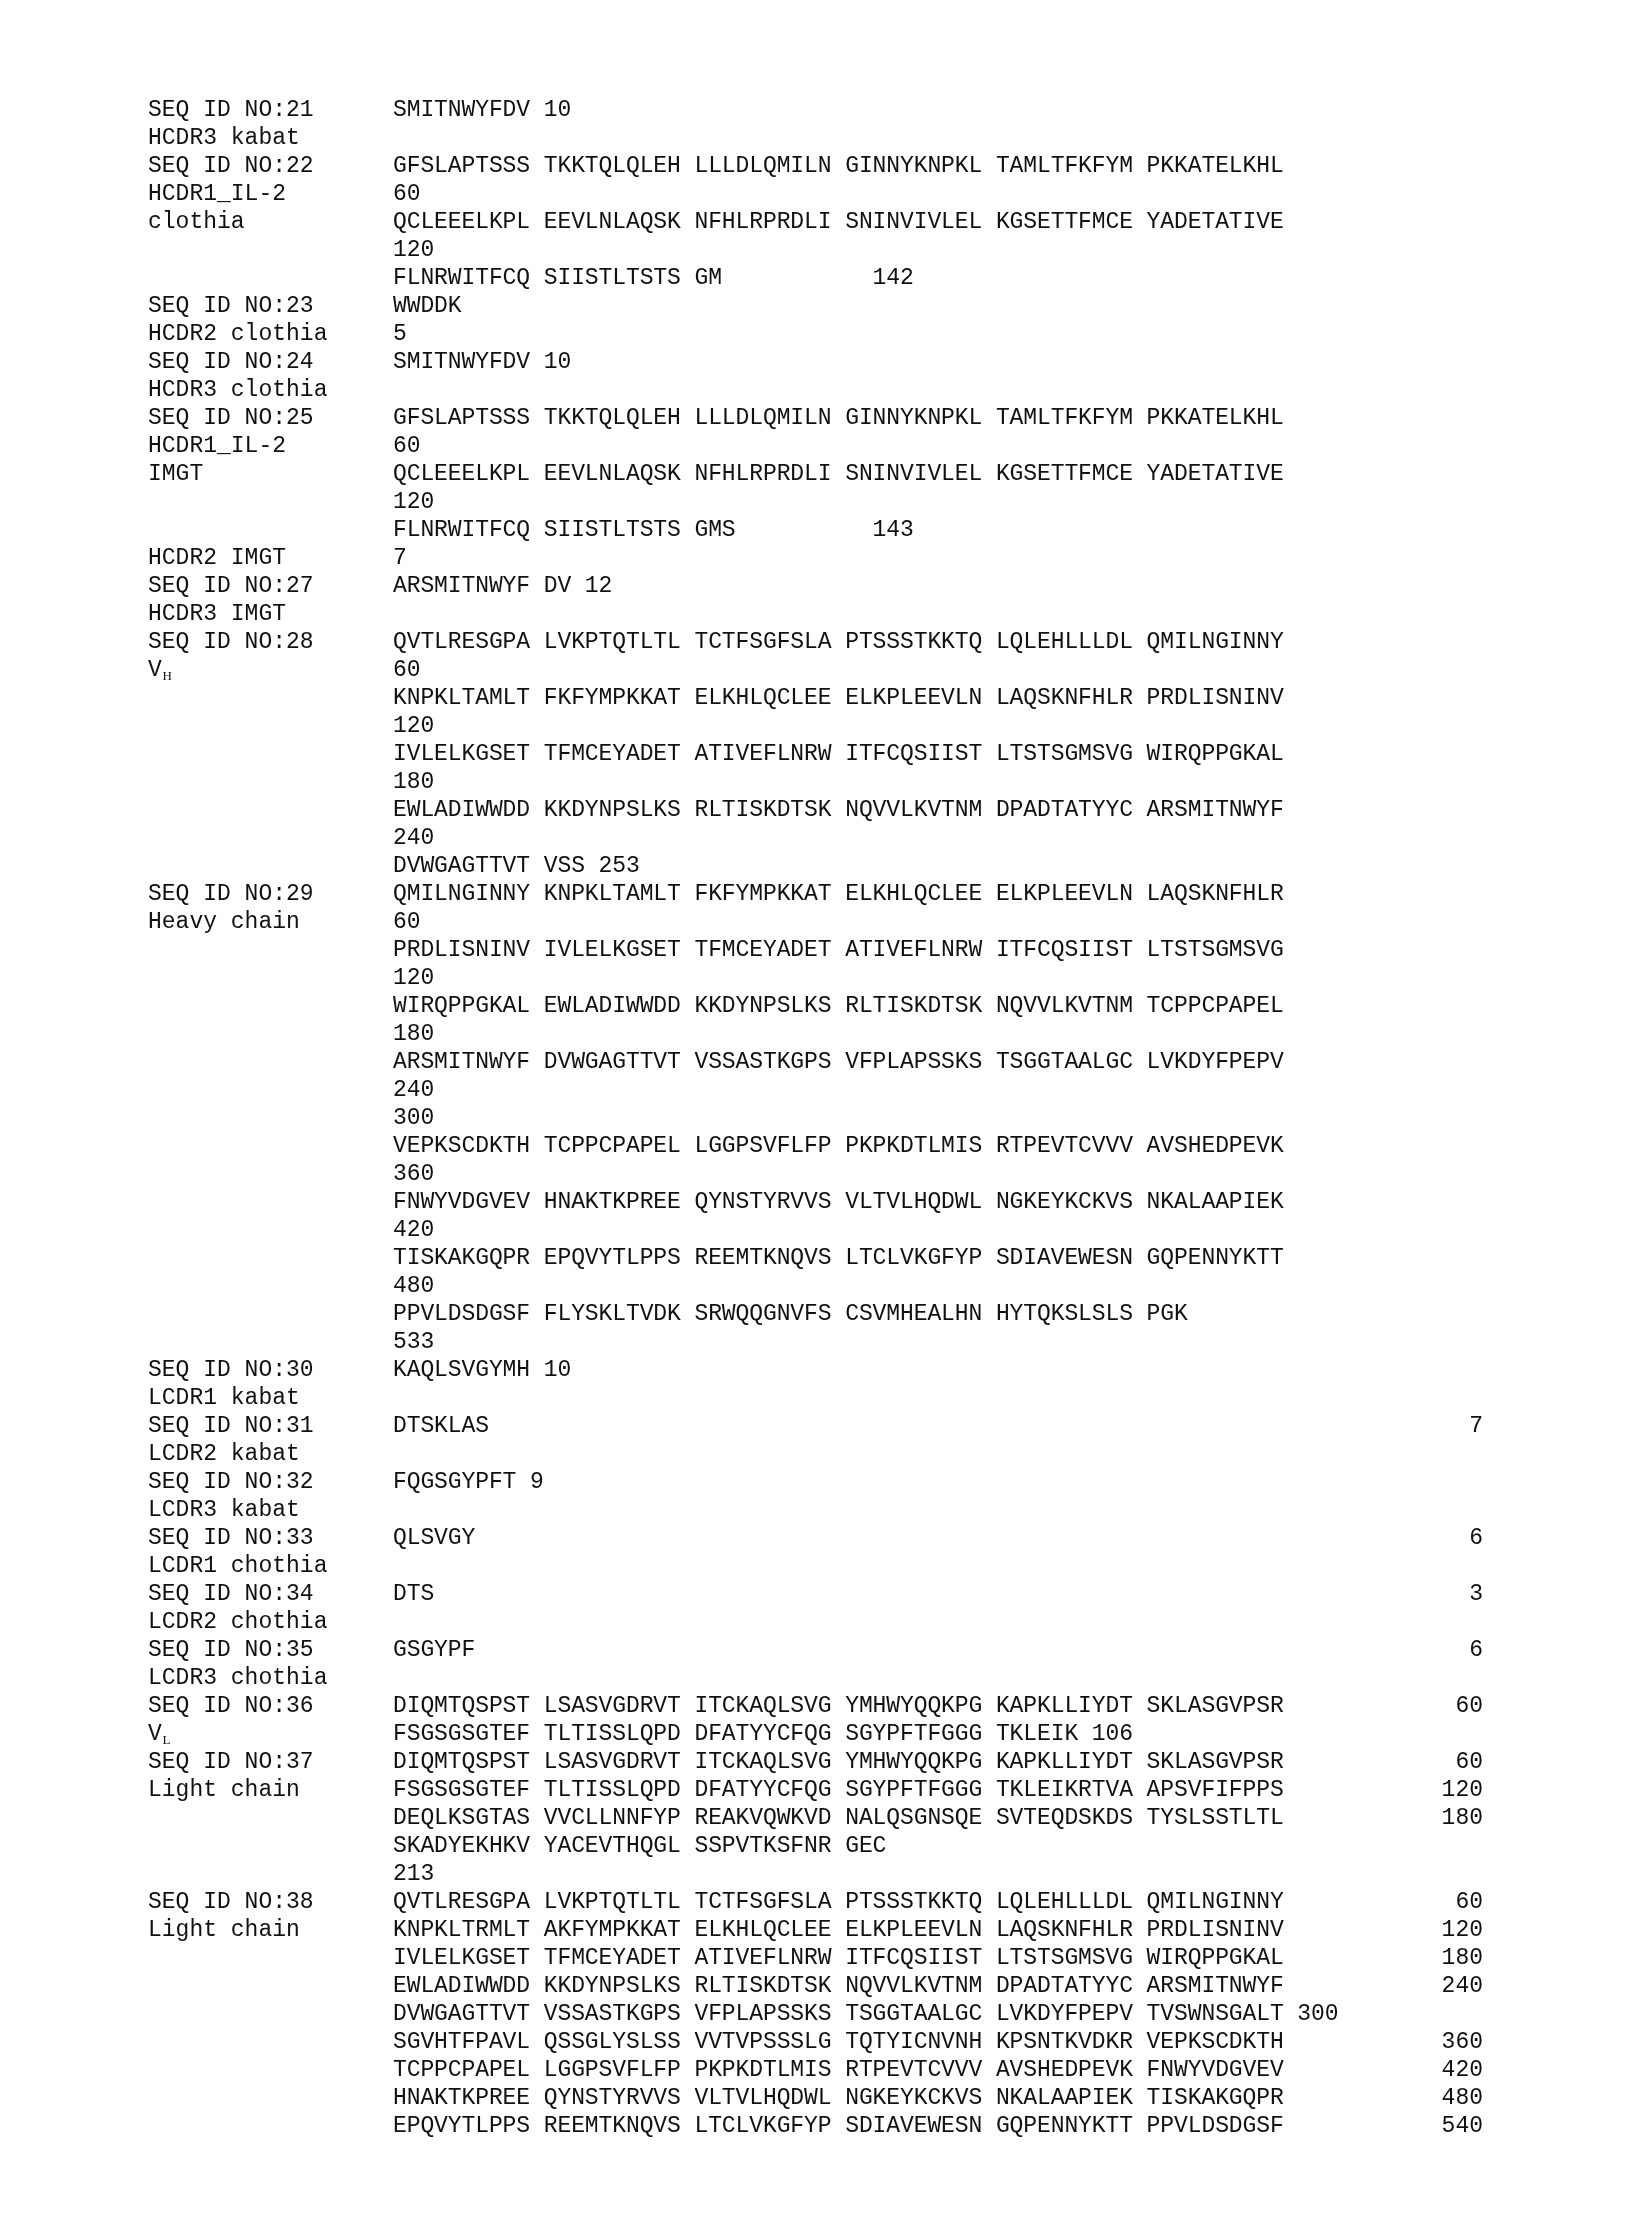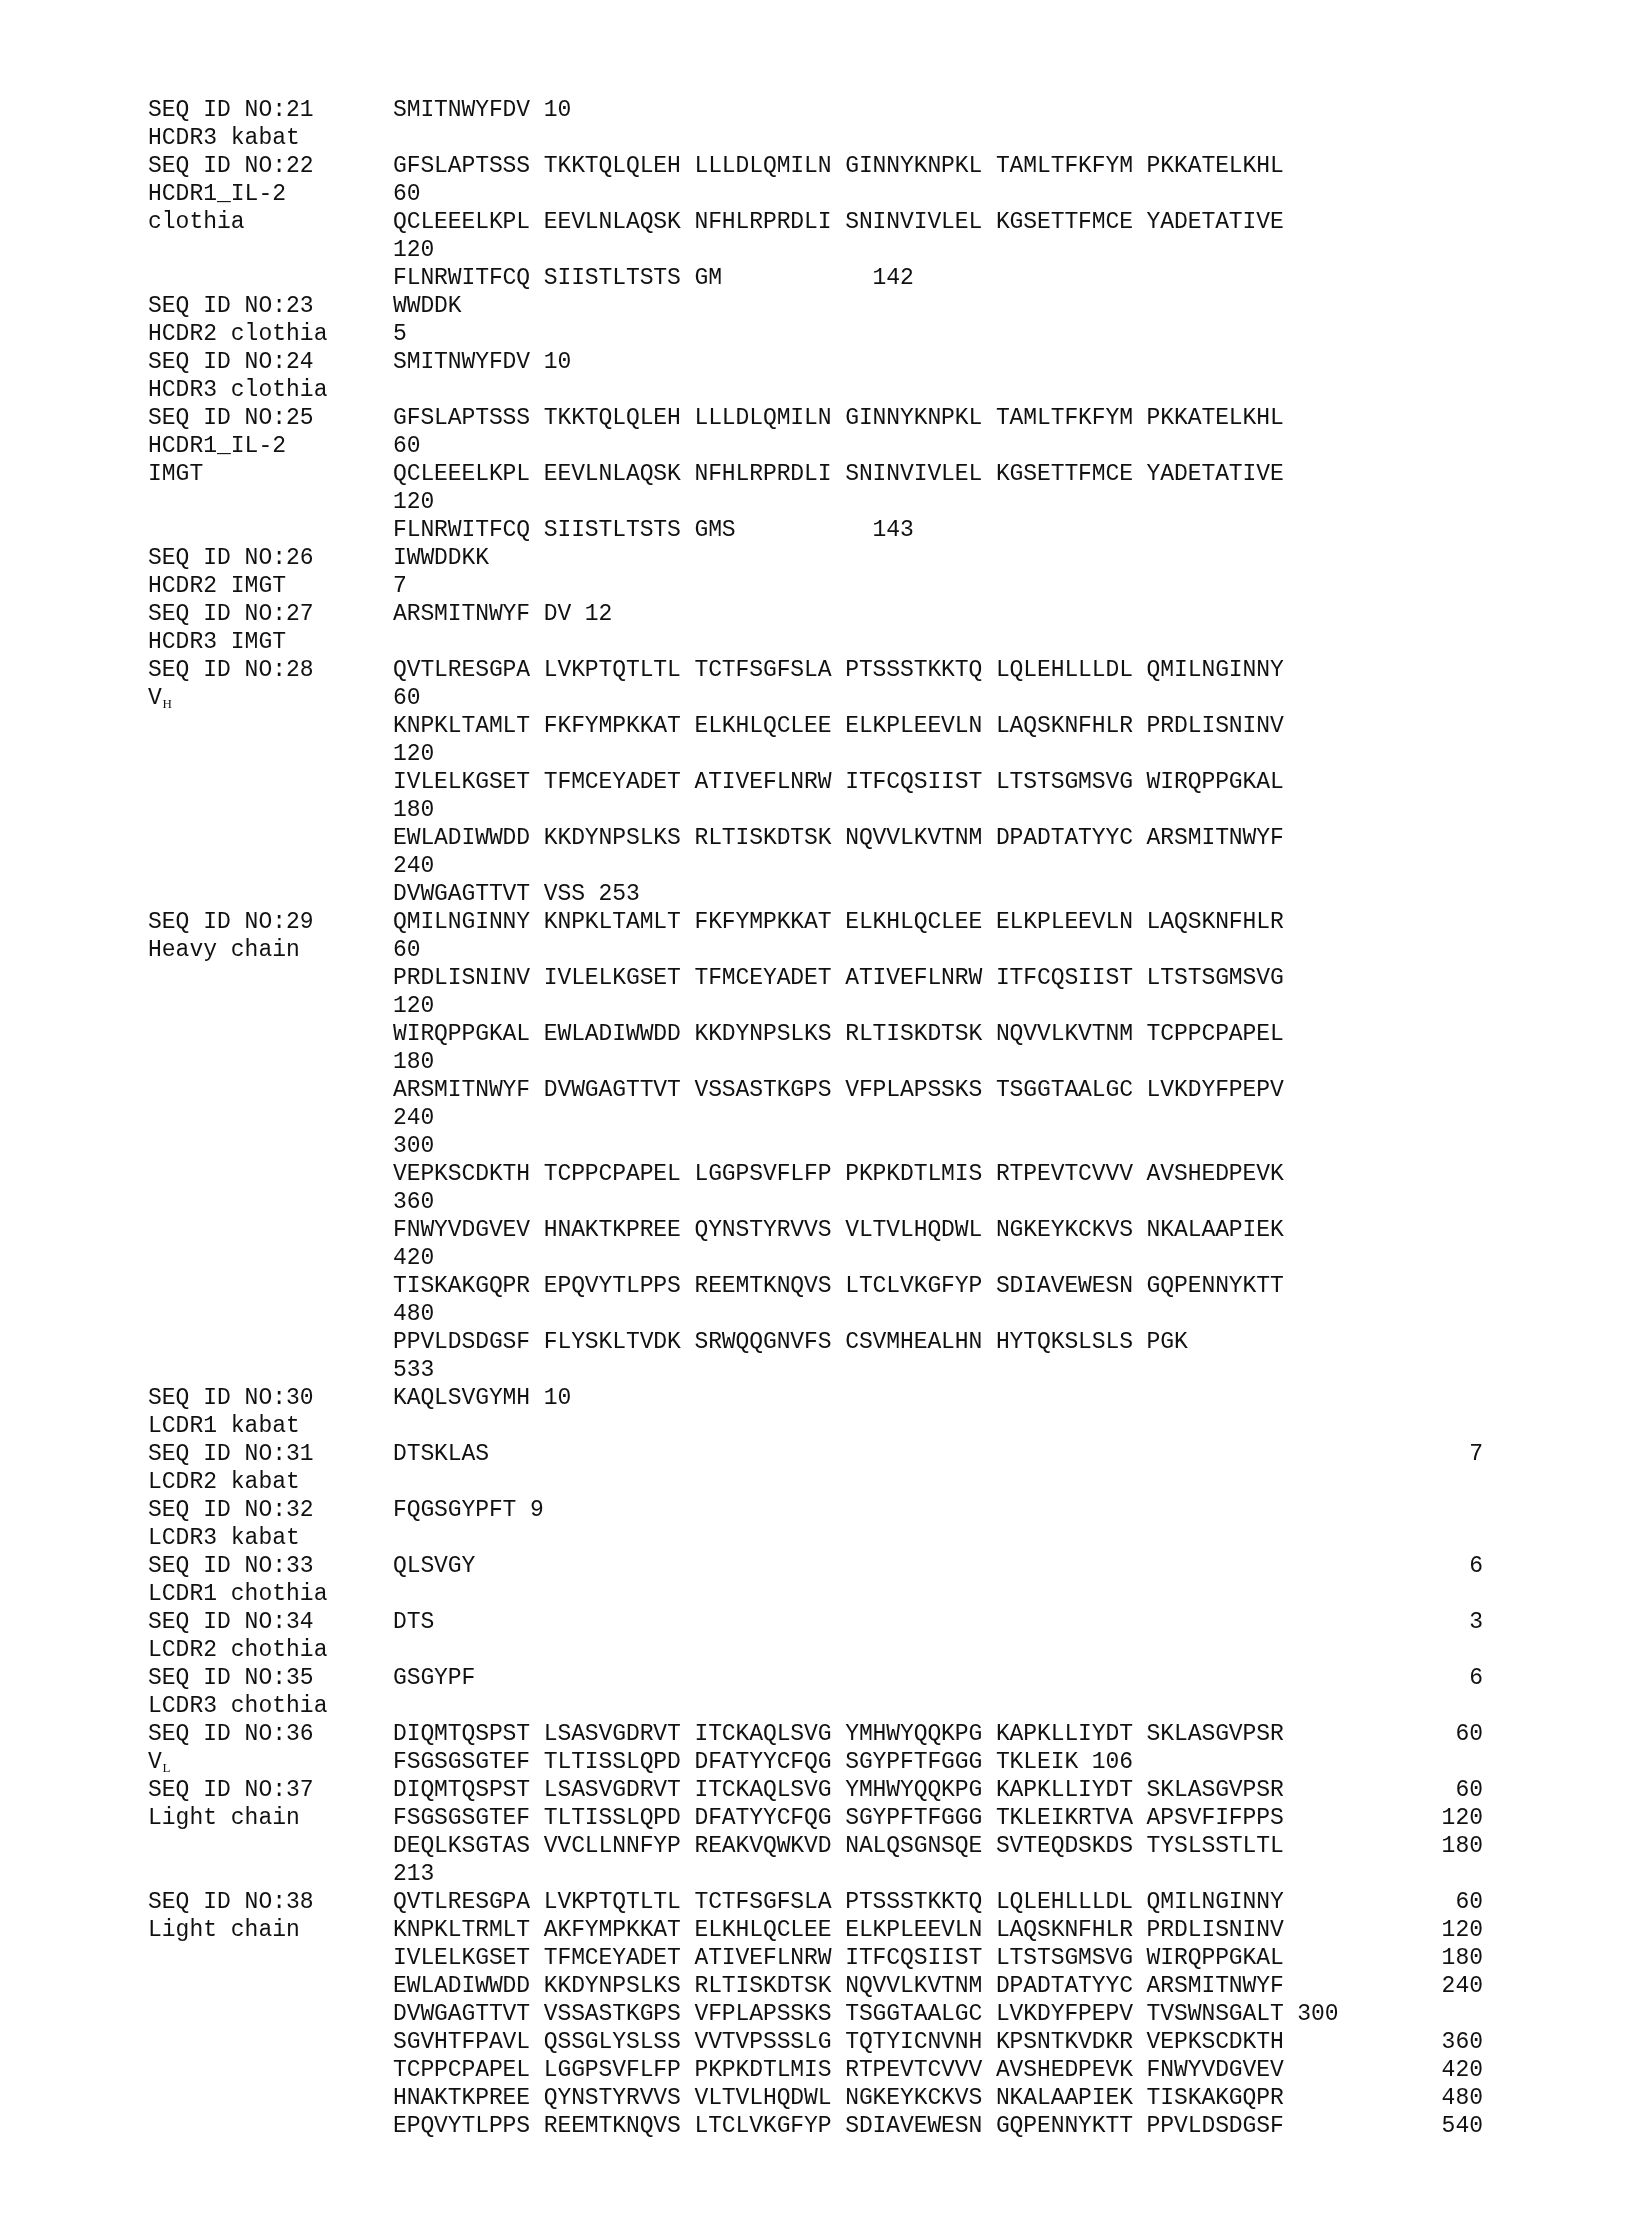--- a/index.html
+++ b/index.html
@@ -79,21 +79,20 @@
       <div class="line"><span class="label">HCDR3 clothia</span><span class="seq"></span><span class="num"></span></div>
     </div>
     <div>
       <div class="line"><span class="label">SEQ ID NO:25</span><span class="seq">GFSLAPTSSS TKKTQLQLEH LLLDLQMILN GINNYKNPKL TAMLTFKFYM PKKATELKHL</span><span class="num"></span></div>
       <div class="line"><span class="label">HCDR1_IL-2</span><span class="seq">60</span><span class="num"></span></div>
       <div class="line"><span class="label">IMGT</span><span class="seq">QCLEEELKPL EEVLNLAQSK NFHLRPRDLI SNINVIVLEL KGSETTFMCE YADETATIVE</span><span class="num"></span></div>
       <div class="line"><span class="seq">120</span><span class="num"></span></div>
       <div class="line"><span class="seq">FLNRWITFCQ SIISTLTSTS GMS          143</span><span class="num"></span></div>
     </div>
     <div>
-      <div class="line"><span class="label">SEQ ID NO:26</span><span class="seq">IWWDDKK</span><span class="num"></span></div>
       <div class="line"><span class="label">HCDR2 IMGT</span><span class="seq">7</span><span class="num"></span></div>
     </div>
     <div>
       <div class="line"><span class="label">SEQ ID NO:27</span><span class="seq">ARSMITNWYF DV 12</span><span class="num"></span></div>
       <div class="line"><span class="label">HCDR3 IMGT</span><span class="seq"></span><span class="num"></span></div>
     </div>
     <div>
       <div class="line"><span class="label">SEQ ID NO:28</span><span class="seq">QVTLRESGPA LVKPTQTLTL TCTFSGFSLA PTSSSTKKTQ LQLEHLLLDL QMILNGINNY</span><span class="num"></span></div>
       <div class="line"><span class="label"><span>V</span><span class="sub">H</span></span><span class="seq">60</span><span class="num"></span></div>
       <div class="line"><span class="seq">KNPKLTAMLT FKFYMPKKAT ELKHLQCLEE ELKPLEEVLN LAQSKNFHLR PRDLISNINV</span><span class="num"></span></div>
@@ -148,20 +147,21 @@
       <div class="line"><span class="label">LCDR3 chothia</span><span class="seq"></span><span class="num"></span></div>
     </div>
     <div>
       <div class="line"><span class="label">SEQ ID NO:36</span><span class="seq">DIQMTQSPST LSASVGDRVT ITCKAQLSVG YMHWYQQKPG KAPKLLIYDT SKLASGVPSR</span><span class="num">60</span></div>
       <div class="line"><span class="label"><span>V</span><span class="sub">L</span></span><span class="seq">FSGSGSGTEF TLTISSLQPD DFATYYCFQG SGYPFTFGGG TKLEIK 106</span><span class="num"></span></div>
     </div>
     <div>
       <div class="line"><span class="label">SEQ ID NO:37</span><span class="seq">DIQMTQSPST LSASVGDRVT ITCKAQLSVG YMHWYQQKPG KAPKLLIYDT SKLASGVPSR</span><span class="num">60</span></div>
       <div class="line"><span class="label">Light chain</span><span class="seq">FSGSGSGTEF TLTISSLQPD DFATYYCFQG SGYPFTFGGG TKLEIKRTVA APSVFIFPPS</span><span class="num">120</span></div>
       <div class="line"><span class="seq">DEQLKSGTAS VVCLLNNFYP REAKVQWKVD NALQSGNSQE SVTEQDSKDS TYSLSSTLTL</span><span class="num">180</span></div>
+      <div class="line"><span class="seq">SKADYEKHKV YACEVTHQGL SSPVTKSFNR GEC</span><span class="num"></span></div>
       <div class="line"><span class="seq">213</span><span class="num"></span></div>
     </div>
     <div>
       <div class="line"><span class="label">SEQ ID NO:38</span><span class="seq">QVTLRESGPA LVKPTQTLTL TCTFSGFSLA PTSSSTKKTQ LQLEHLLLDL QMILNGINNY</span><span class="num">60</span></div>
       <div class="line"><span class="label">Light chain</span><span class="seq">KNPKLTRMLT AKFYMPKKAT ELKHLQCLEE ELKPLEEVLN LAQSKNFHLR PRDLISNINV</span><span class="num">120</span></div>
       <div class="line"><span class="seq">IVLELKGSET TFMCEYADET ATIVEFLNRW ITFCQSIIST LTSTSGMSVG WIRQPPGKAL</span><span class="num">180</span></div>
       <div class="line"><span class="seq">EWLADIWWDD KKDYNPSLKS RLTISKDTSK NQVVLKVTNM DPADTATYYC ARSMITNWYF</span><span class="num">240</span></div>
       <div class="line"><span class="seq">DVWGAGTTVT VSSASTKGPS VFPLAPSSKS TSGGTAALGC LVKDYFPEPV TVSWNSGALT 300</span><span class="num"></span></div>
       <div class="line"><span class="seq">SGVHTFPAVL QSSGLYSLSS VVTVPSSSLG TQTYICNVNH KPSNTKVDKR VEPKSCDKTH</span><span class="num">360</span></div>
       <div class="line"><span class="seq">TCPPCPAPEL LGGPSVFLFP PKPKDTLMIS RTPEVTCVVV AVSHEDPEVK FNWYVDGVEV</span><span class="num">420</span></div>

